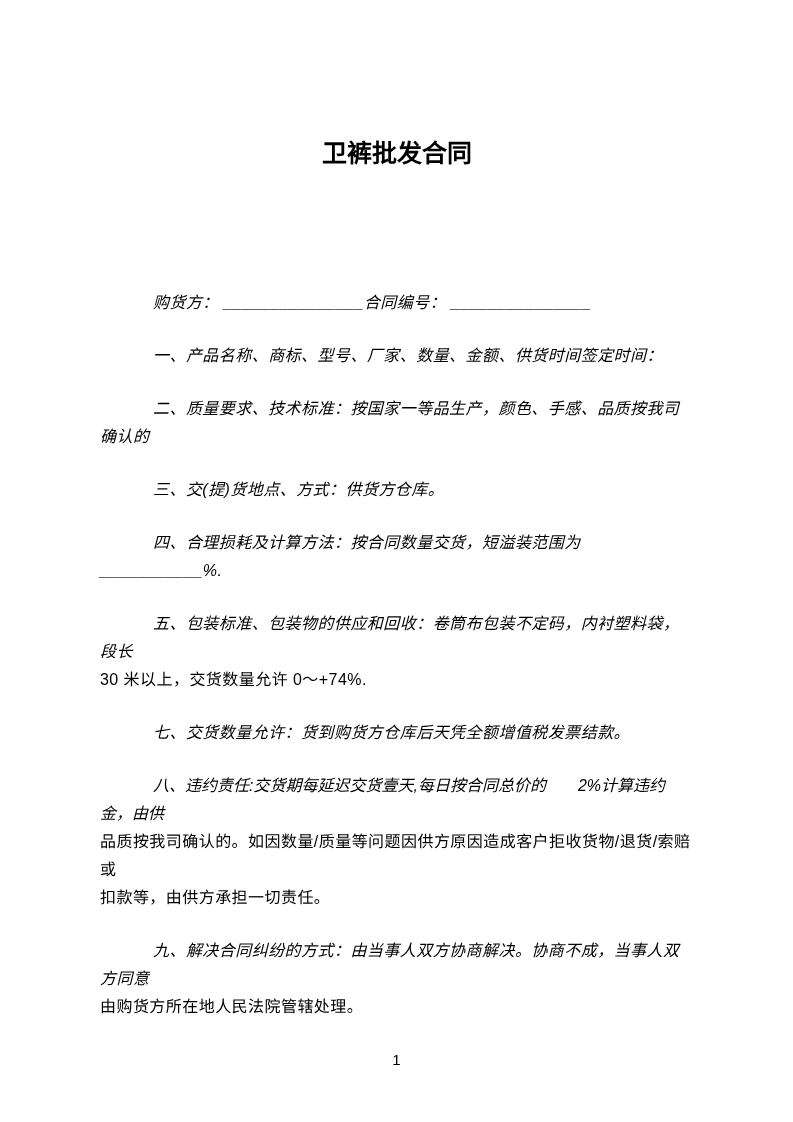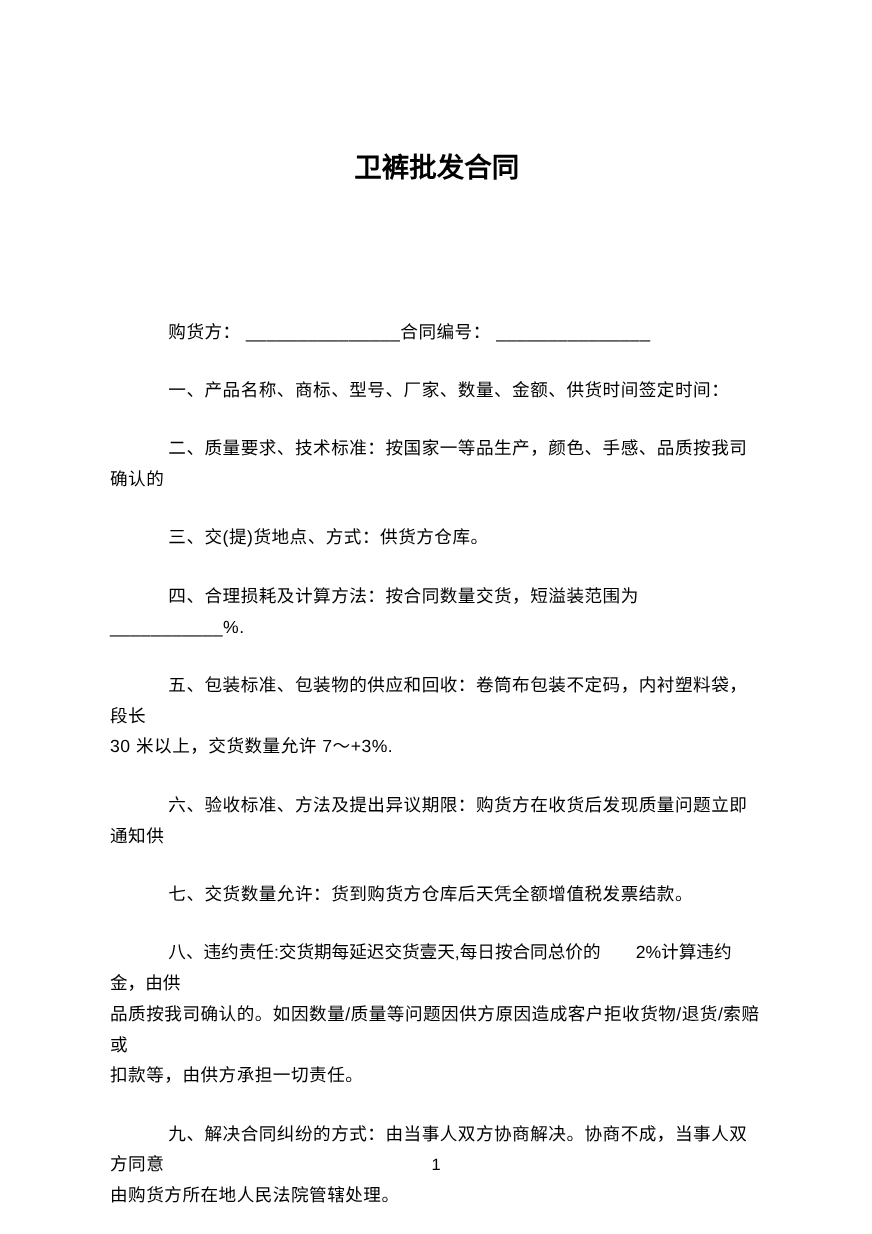--- a/index.html
+++ b/index.html
@@ -35,20 +35,21 @@
   }
   .para.p-first {
     margin-top: 121px;
   }
   .ln {
     display: block;
     white-space: pre-wrap;
   }
   .ln.first {
     text-indent: 53px;
+    font-style: italic;
   }
   .ln.tight {
     letter-spacing: 0;
   }
   .page-footer {
     position: absolute;
     top: 1050px;
     left: 0;
     width: 100%;
     text-align: center;
@@ -79,25 +80,24 @@
   <p class="para">
     <span class="ln first">三、交(提)货地点、方式：供货方仓库。</span>
   </p>
 
   <p class="para">
     <span class="ln first">四、合理损耗及计算方法：按合同数量交货，短溢装范围为___________%.</span>
   </p>
 
   <p class="para">
     <span class="ln first">五、包装标准、包装物的供应和回收：卷筒布包装不定码，内衬塑料袋，段长</span>
-    <span class="ln">30 米以上，交货数量允许 7～+3%.</span>
+    <span class="ln">30 米以上，交货数量允许 0～+74%.</span>
   </p>
 
   <p class="para">
-    <span class="ln first">六、验收标准、方法及提出异议期限：购货方在收货后发现质量问题立即通知供</span>
   </p>
 
   <p class="para">
     <span class="ln first">七、交货数量允许：货到购货方仓库后天凭全额增值税发票结款。</span>
   </p>
 
   <p class="para">
     <span class="ln first tight">八、违约责任:交货期每延迟交货壹天,每日按合同总价的　　2%计算违约金，由供</span>
     <span class="ln">品质按我司确认的。如因数量/质量等问题因供方原因造成客户拒收货物/退货/索赔或</span>
     <span class="ln">扣款等，由供方承担一切责任。</span>

